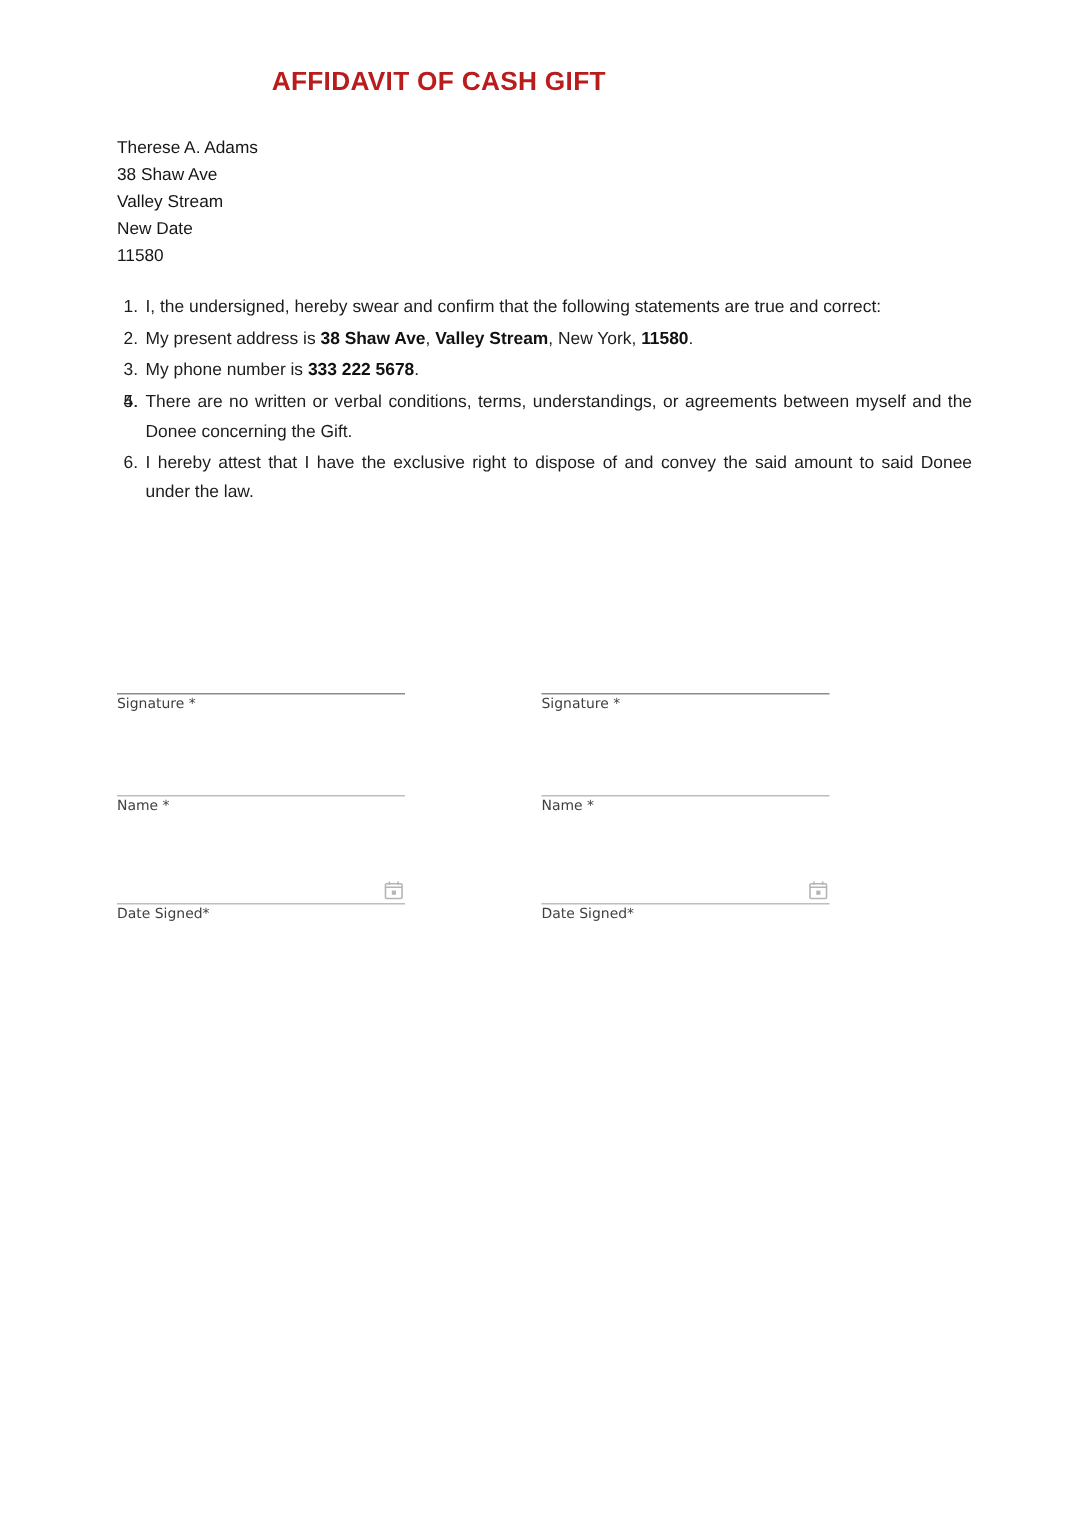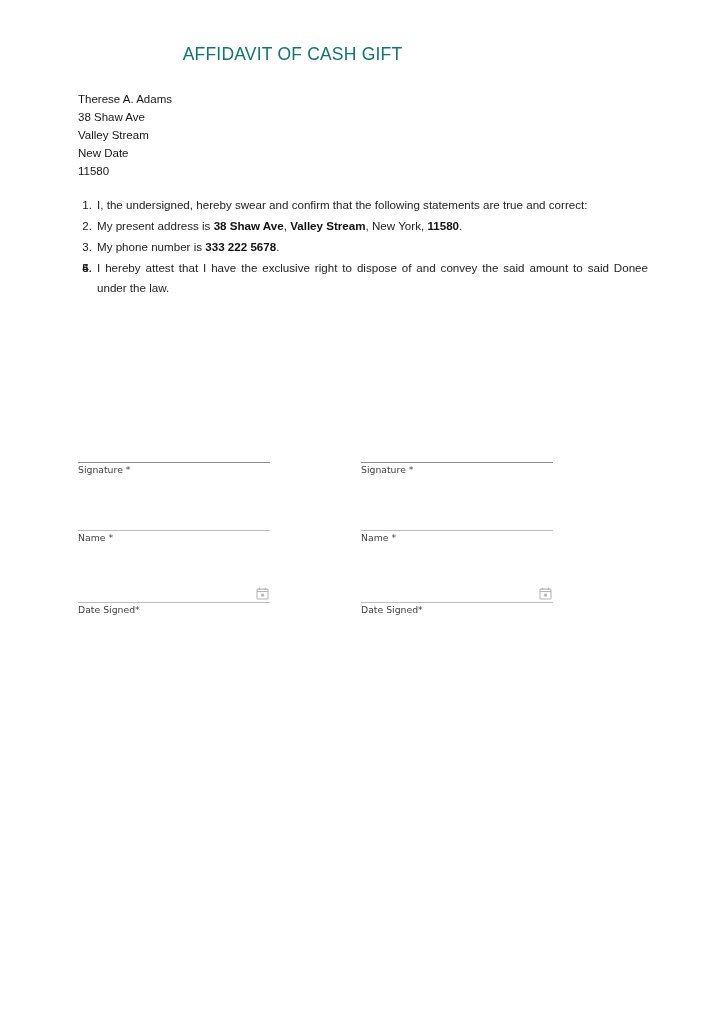--- a/index.html
+++ b/index.html
@@ -27,23 +27,23 @@
   }
 
   
   .doc-title {
     position: absolute;
     top: 44px;
     left: 0;
     width: 585px;
     text-align: center;
     font-size: 17.5px;
-    font-weight: normal;
+    font-weight: bold;
     letter-spacing: 0.2px;
-    color: #0f766e;
+    color: #b91c1c;
   }
 
   
   .address-block {
     position: absolute;
     top: 90px;
     left: 78px;
     font-size: 11.5px;
     font-weight: normal;
     line-height: 18px;
@@ -157,21 +157,21 @@
     <div class="address-line">Valley Stream</div>
     <div class="address-line">New Date</div>
     <div class="address-line">11580</div>
   </div>
 
   <ol class="statements" id="statements-list">
       <li class="statement no-justify"><span class="num">1.</span><span><span>I, the undersigned, hereby swear and confirm that the following statements are true and correct:</span></span></li>
       <li class="statement"><span class="num">2.</span><span><span>My present address is </span><b>38 Shaw Ave</b><span>, </span><b>Valley Stream</b><span>, New York, </span><b>11580</b><span>.</span></span></li>
       <li class="statement"><span class="num">3.</span><span><span>My phone number is </span><b>333 222 5678</b><span>.</span></span></li>
       <li class="statement"><span class="num">4.</span></li>
-      <li class="statement"><span class="num">5.</span></li>
+      <li class="statement"><span class="num">5.</span><span><span>There are no written or verbal conditions, terms, understandings, or agreements between myself and the Donee concerning the Gift.</span></span></li>
       <li class="statement"><span class="num">6.</span><span><span>I hereby attest that I have the exclusive right to dispose of and convey the said amount to said Donee under the law.</span></span></li>
     </ol>
 
   <div class="form-section">
 
     <div class="form-col left">
 
       <div class="field signature">
         <div class="field-line strong"></div>
         <div class="field-label">Signature *</div>

